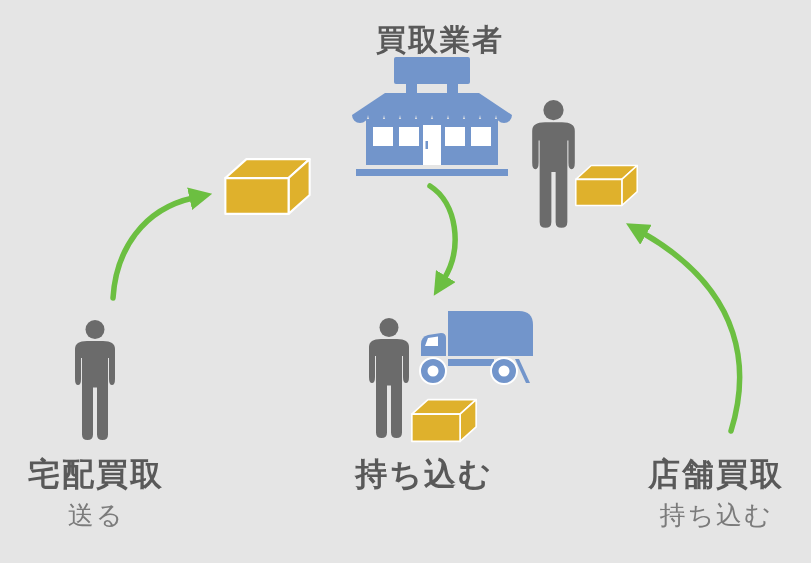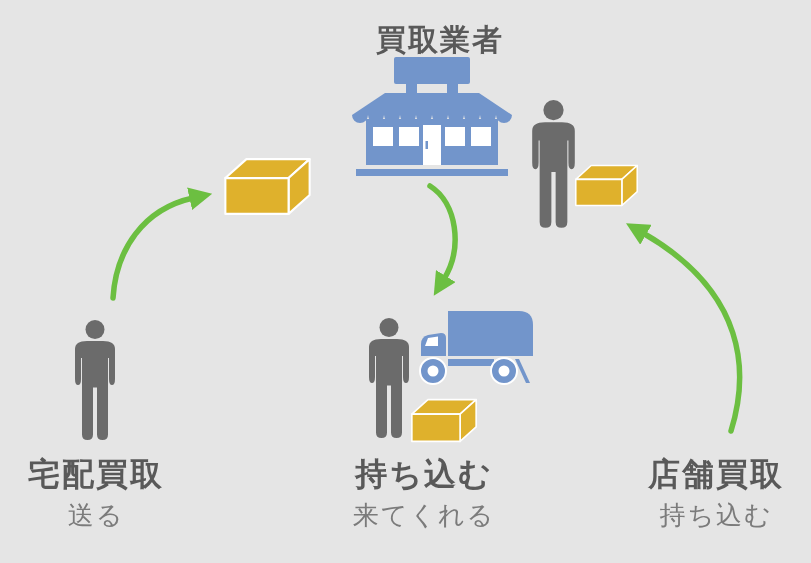--- a/index.html
+++ b/index.html
@@ -134,20 +134,19 @@
   <svg class="abs box-right" viewBox="0 0 84 56">
     <use href="#box-g"></use>
   </svg>
 
   <div class="method method-0">
     <div class="name">宅配買取</div>
     <div class="action">送る</div>
   </div>
   <div class="method method-1">
     <div class="name">持ち込む</div>
-    <div class="action">来てくれる</div>
   </div>
   <div class="method method-2">
     <div class="name">店舗買取</div>
     <div class="action">持ち込む</div>
   </div>
 
 </div>
 
 </body></html>

